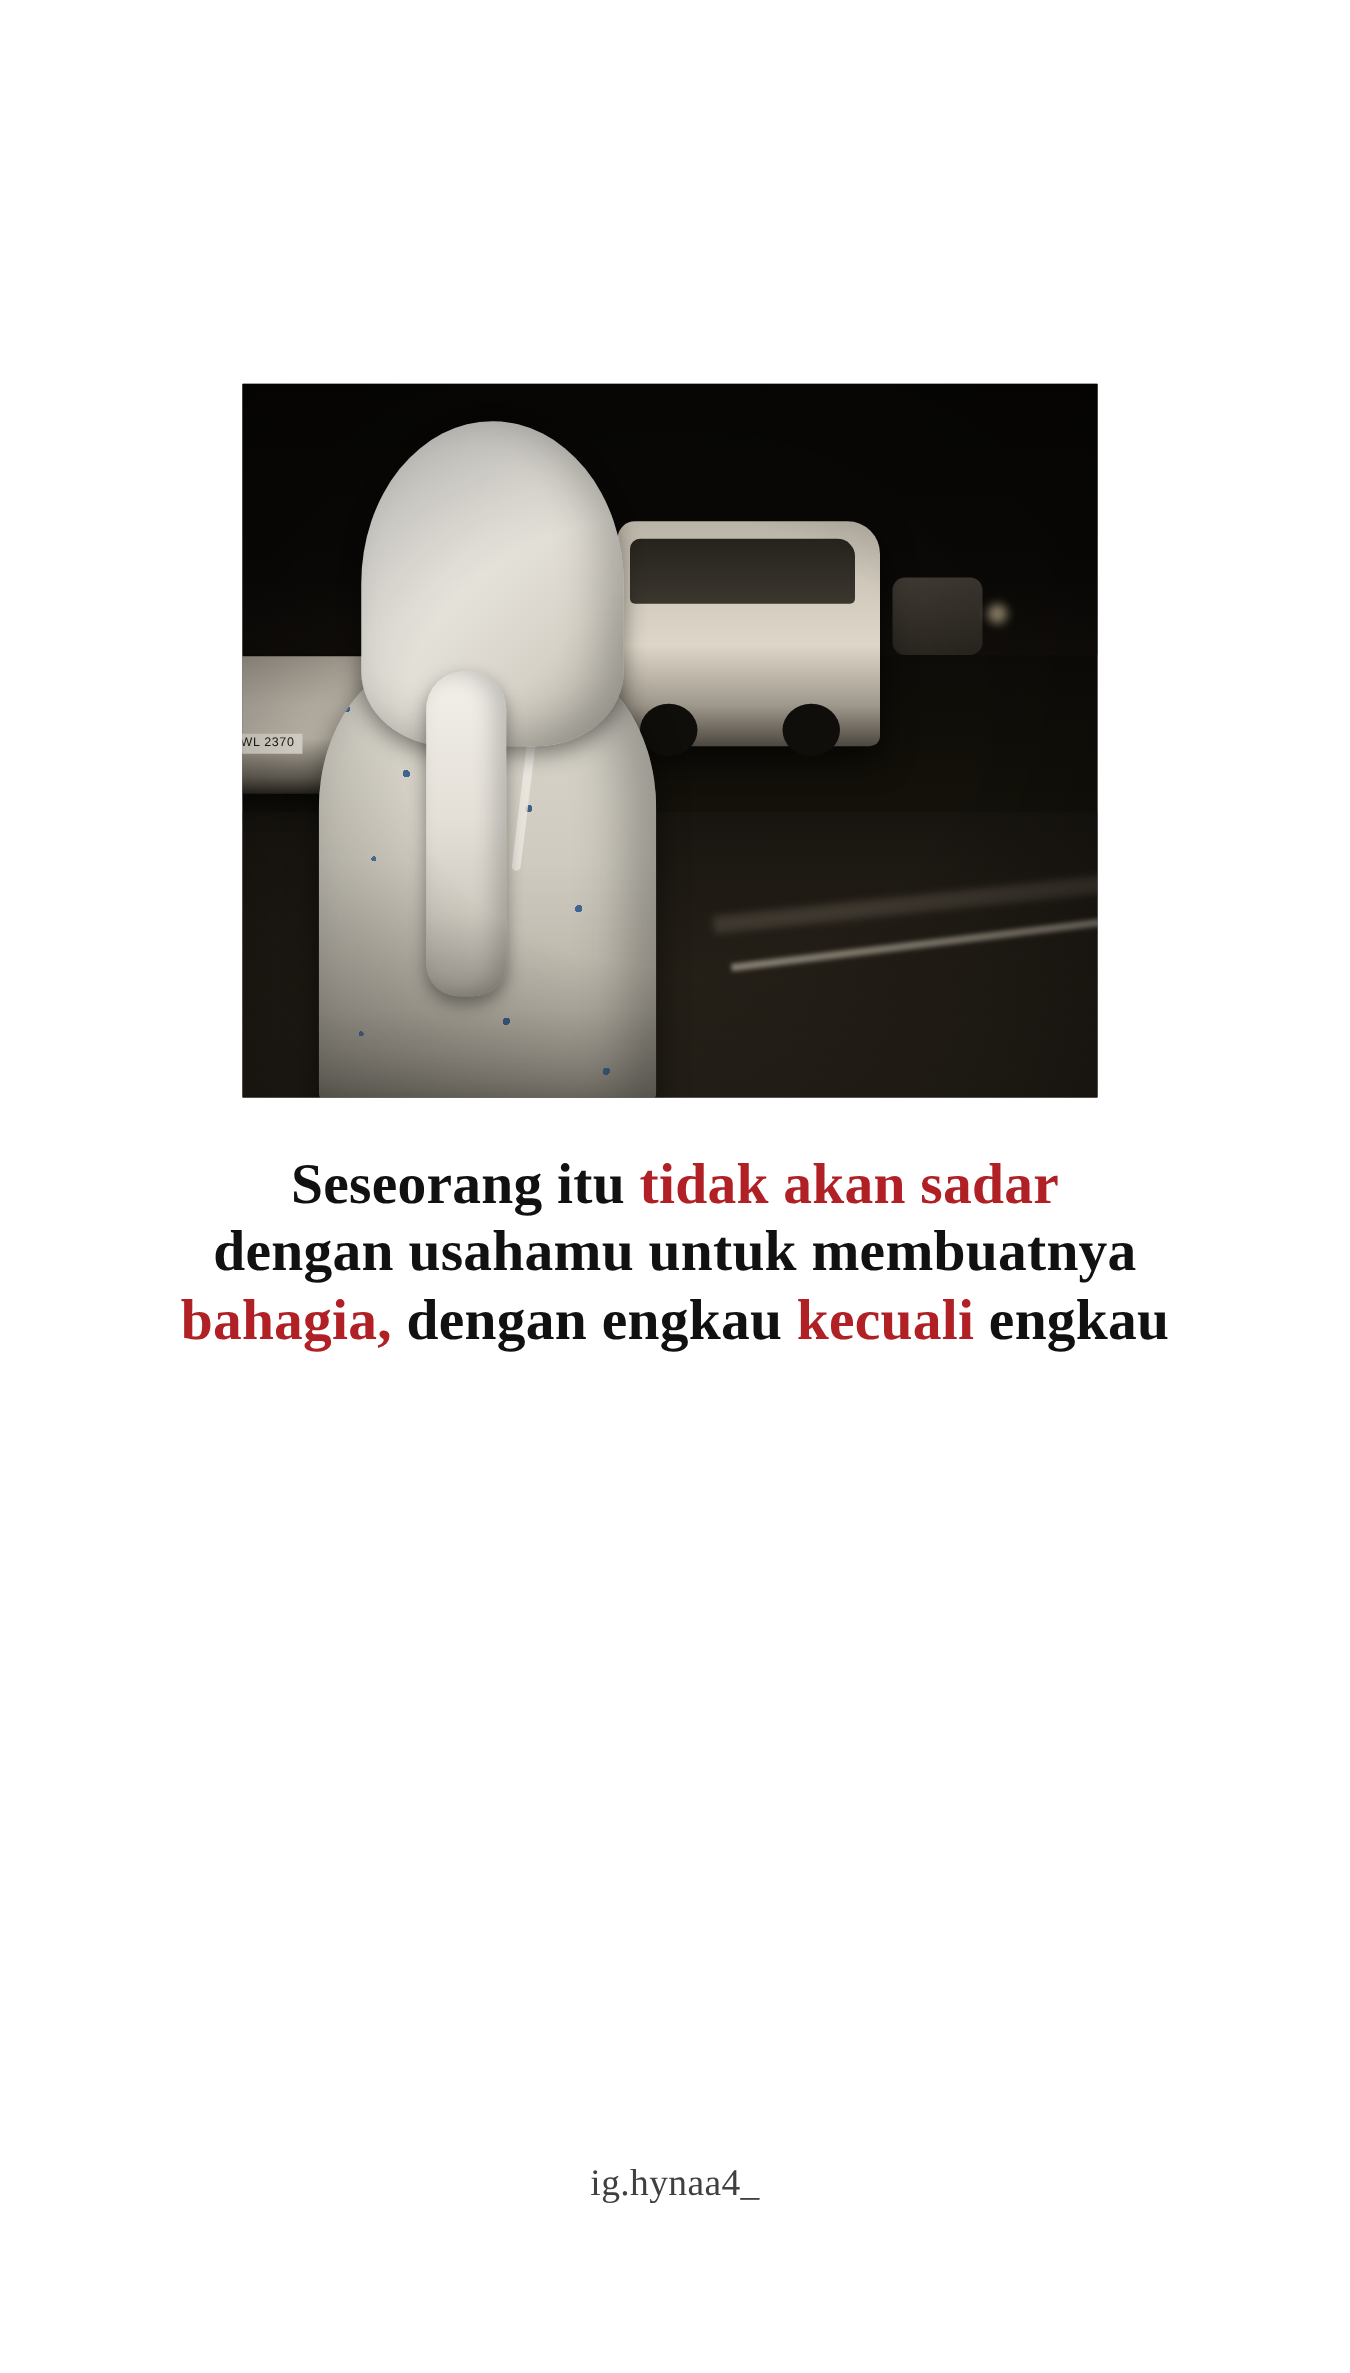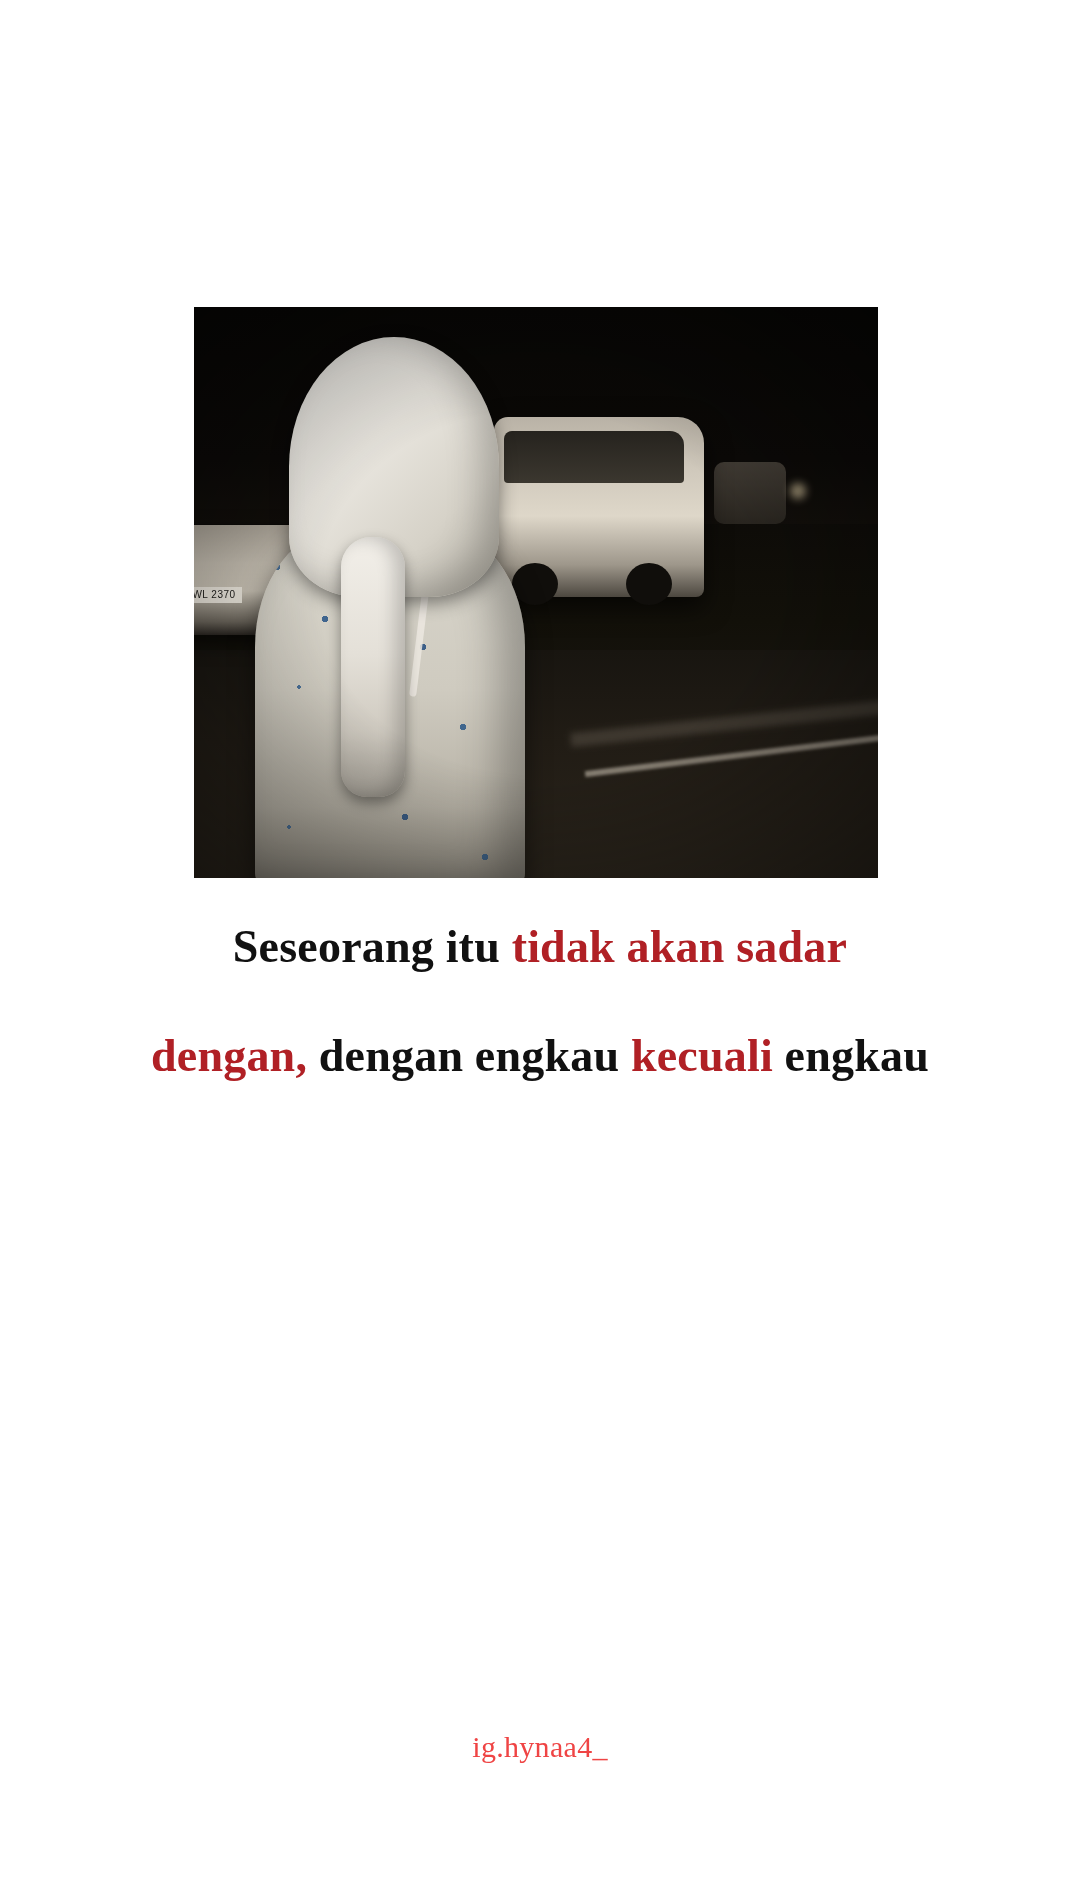--- a/index.html
+++ b/index.html
@@ -241,21 +241,21 @@
   }
   .caption .hl { color: #b02025; }
 
   .handle {
     position: absolute;
     left: 50%;
     transform: translateX(-50%);
     top: 1730px;
     font-family: "Liberation Serif", serif;
     font-size: 30px;
-    color: #ef4444;
+    color: #404040;
     letter-spacing: .3px;
   }
 </style>
 </head>
 <body>
 
 <div class="page">
 
   <div class="photo-wrap">
     <div class="photo">
@@ -285,19 +285,19 @@
         <div class="hijab"></div>
         <div class="hijab-tail"></div>
       </div>
 
       <div class="grain"></div>
     </div>
   </div>
 
   <div class="caption">
     <span>Seseorang itu </span><span class="hl">tidak akan sadar</span><br>
-    <br>
-    <span class="hl">dengan,</span><span> dengan engkau </span><span class="hl">kecuali</span><span> engkau</span><br>
+    <span>dengan usahamu untuk membuatnya</span><br>
+    <span class="hl">bahagia,</span><span> dengan engkau </span><span class="hl">kecuali</span><span> engkau</span><br>
   </div>
 
   <div class="handle">ig.hynaa4_</div>
 
 </div>
 
 </body></html>

